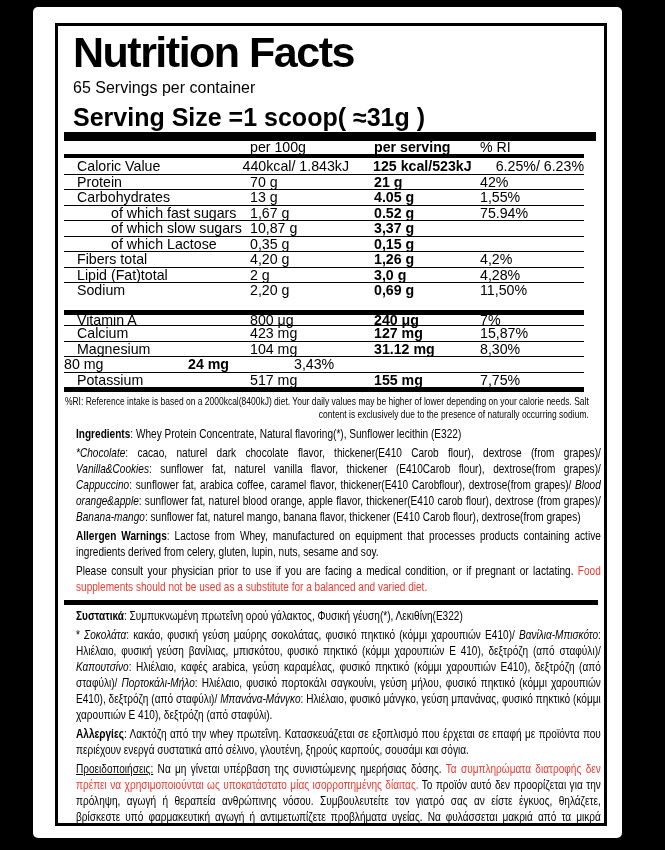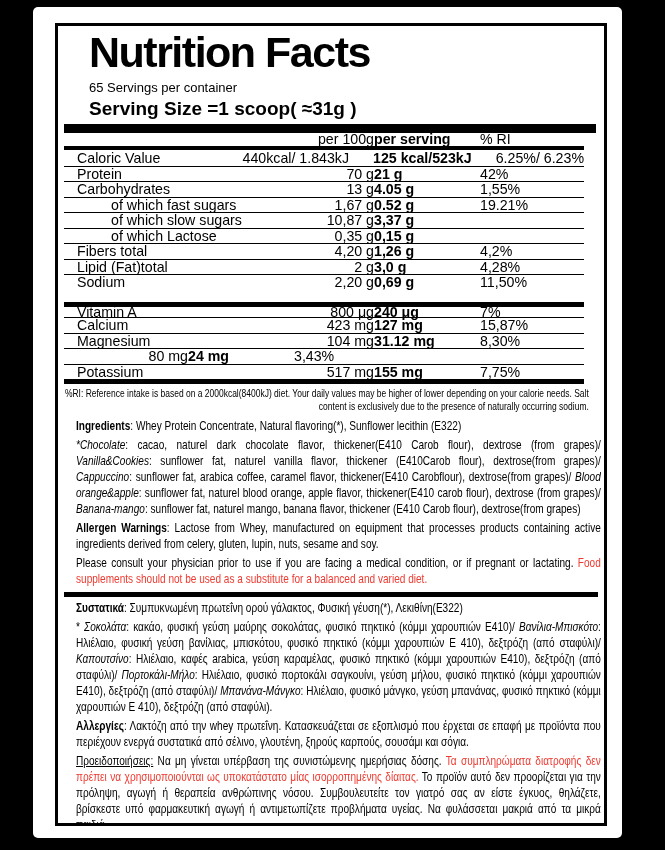--- a/index.html
+++ b/index.html
@@ -14,35 +14,35 @@
   }
   .card {
     position:absolute; left:33px; top:7px; width:589px; height:831px;
     background:var(--card-bg); border-radius:5px;
   }
   .labelbox {
     position:absolute; left:22px; top:16px; width:552px; height:803px;
     border:3px solid var(--ink); background:var(--card-bg); overflow:hidden;
   }
   
-  .head { padding:3px 8px 0 31px; }
+  .head { padding:3px 8px 0 15px; }
   .title { font-size:43px; line-height:46px; font-weight:bold; letter-spacing:-1.5px; margin:0; }
-  .servings { font-size:13px; line-height:19px; margin-top:3px; }
-  .servsize { font-size:19px; line-height:22px; font-weight:bold; margin-top:1px; }
+  .servings { font-size:16px; line-height:19px; margin-top:3px; }
+  .servsize { font-size:25px; line-height:22px; font-weight:bold; margin-top:9px; }
   .bigbar { height:9px; background:var(--ink); margin:4px 8px 0 6px; }
   
   .tbl { margin:0 20px 0 6px; border-bottom:5px solid var(--ink); }
   .tbl-head { display:flex; align-items:center; height:17px; border-bottom:4px solid var(--ink); }
   .tbl-row { display:flex; align-items:center; height:15.5px; border-top:1.5px solid var(--ink); }
   .tbl-row.first { border-top:none;gap:24px; }
   .tbl-row.thick-top { border-top:5px solid var(--ink);margin-top:12px; }
   .cell { white-space:nowrap; font-size:14.2px; line-height:1; }
   .c-name { width:186px; padding-left:13px; }
   .tbl-row.indent .c-name { padding-left:47px; }
-  .c-100g { width:124px;text-align:right; }
+  .c-100g { width:124px; }
   .c-serv { width:106px;font-weight:bold; }
   .c-ri { flex:1; }
   
   .cond { width:656px; transform:scaleX(0.8); transform-origin:0 0; }
   .footnote {
     margin:3px 0 0 6px; font-size:10.6px; line-height:12.5px; text-align:right;
   }
   .para { margin:3px 0 0 18px; font-size:12.6px; line-height:16px; }
   .para.first-para { margin-top:6px; }
   .just { text-align:justify; }
@@ -89,21 +89,21 @@
           <div class="tbl-row">
             <div class="cell c-name">Carbohydrates</div>
             <div class="cell c-100g">13 g</div>
             <div class="cell c-serv">4.05 g</div>
             <div class="cell c-ri">1,55%</div>
           </div>
           <div class="tbl-row indent">
             <div class="cell c-name">of which fast sugars</div>
             <div class="cell c-100g">1,67 g</div>
             <div class="cell c-serv">0.52 g</div>
-            <div class="cell c-ri">19.21%</div>
+            <div class="cell c-ri">75.94%</div>
           </div>
           <div class="tbl-row indent">
             <div class="cell c-name">of which slow sugars</div>
             <div class="cell c-100g">10,87 g</div>
             <div class="cell c-serv">3,37 g</div>
             <div class="cell c-ri"></div>
           </div>
           <div class="tbl-row indent">
             <div class="cell c-name">of which Lactose</div>
             <div class="cell c-100g">0,35 g</div>

